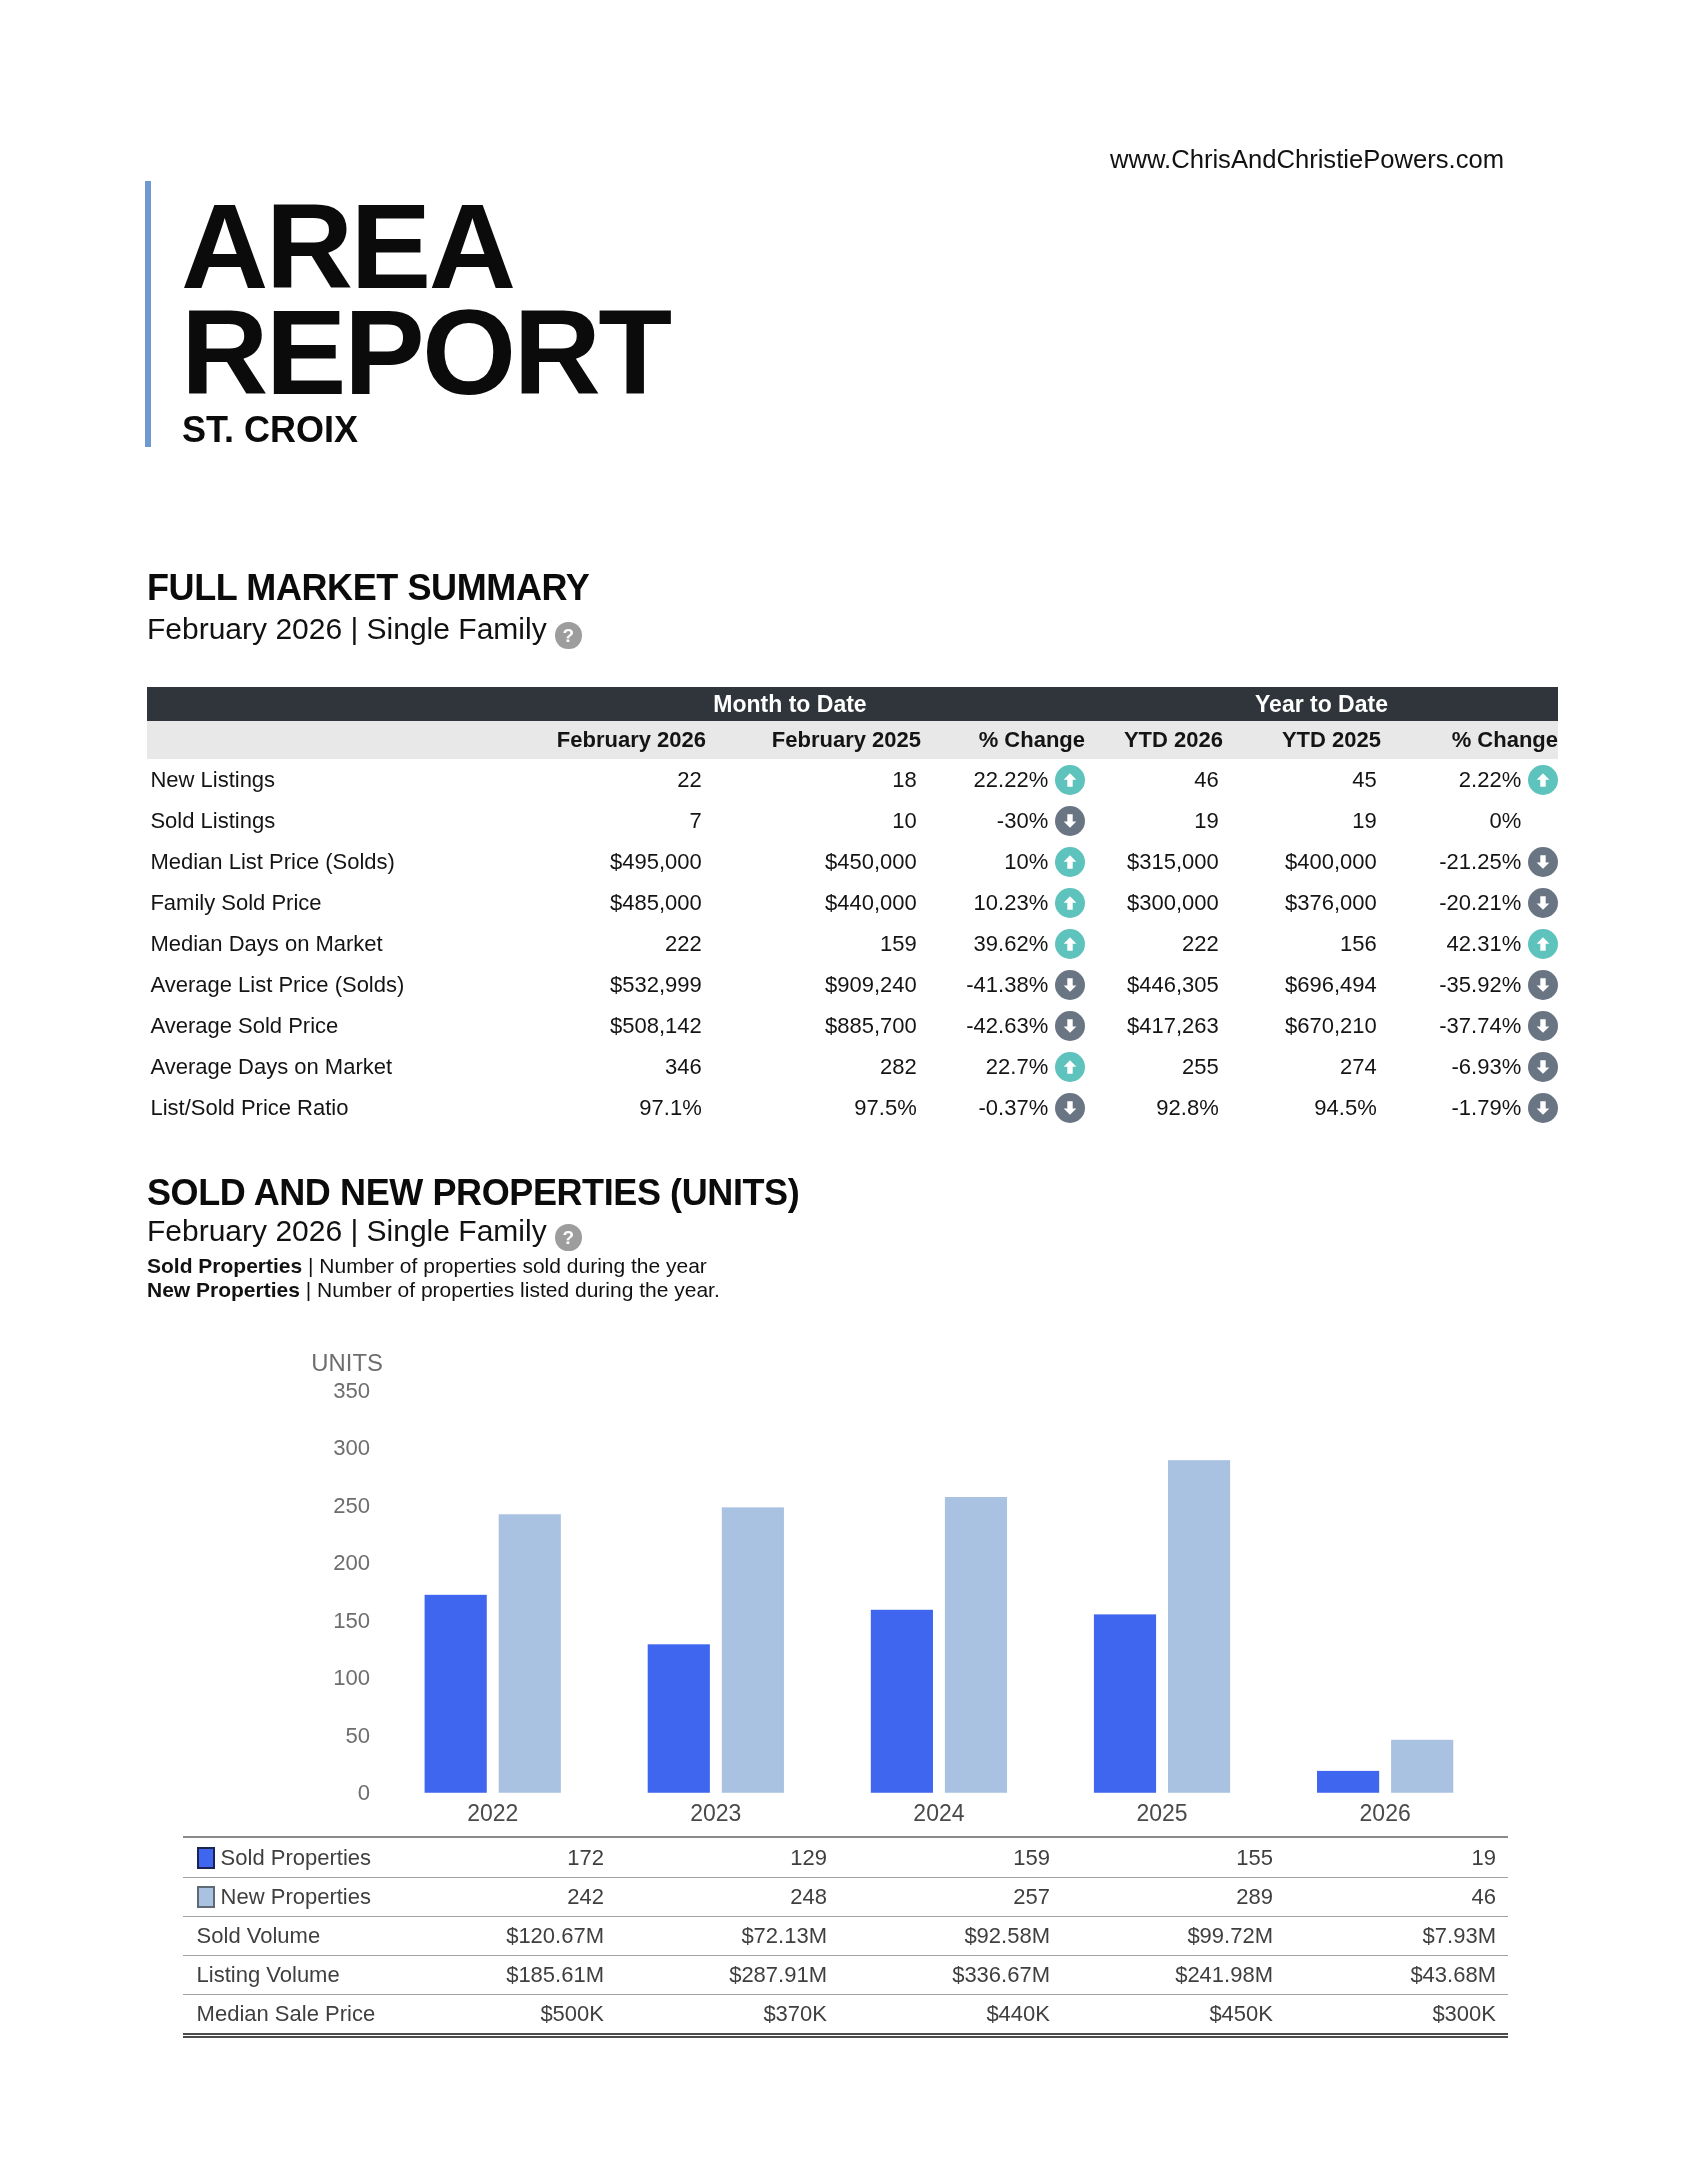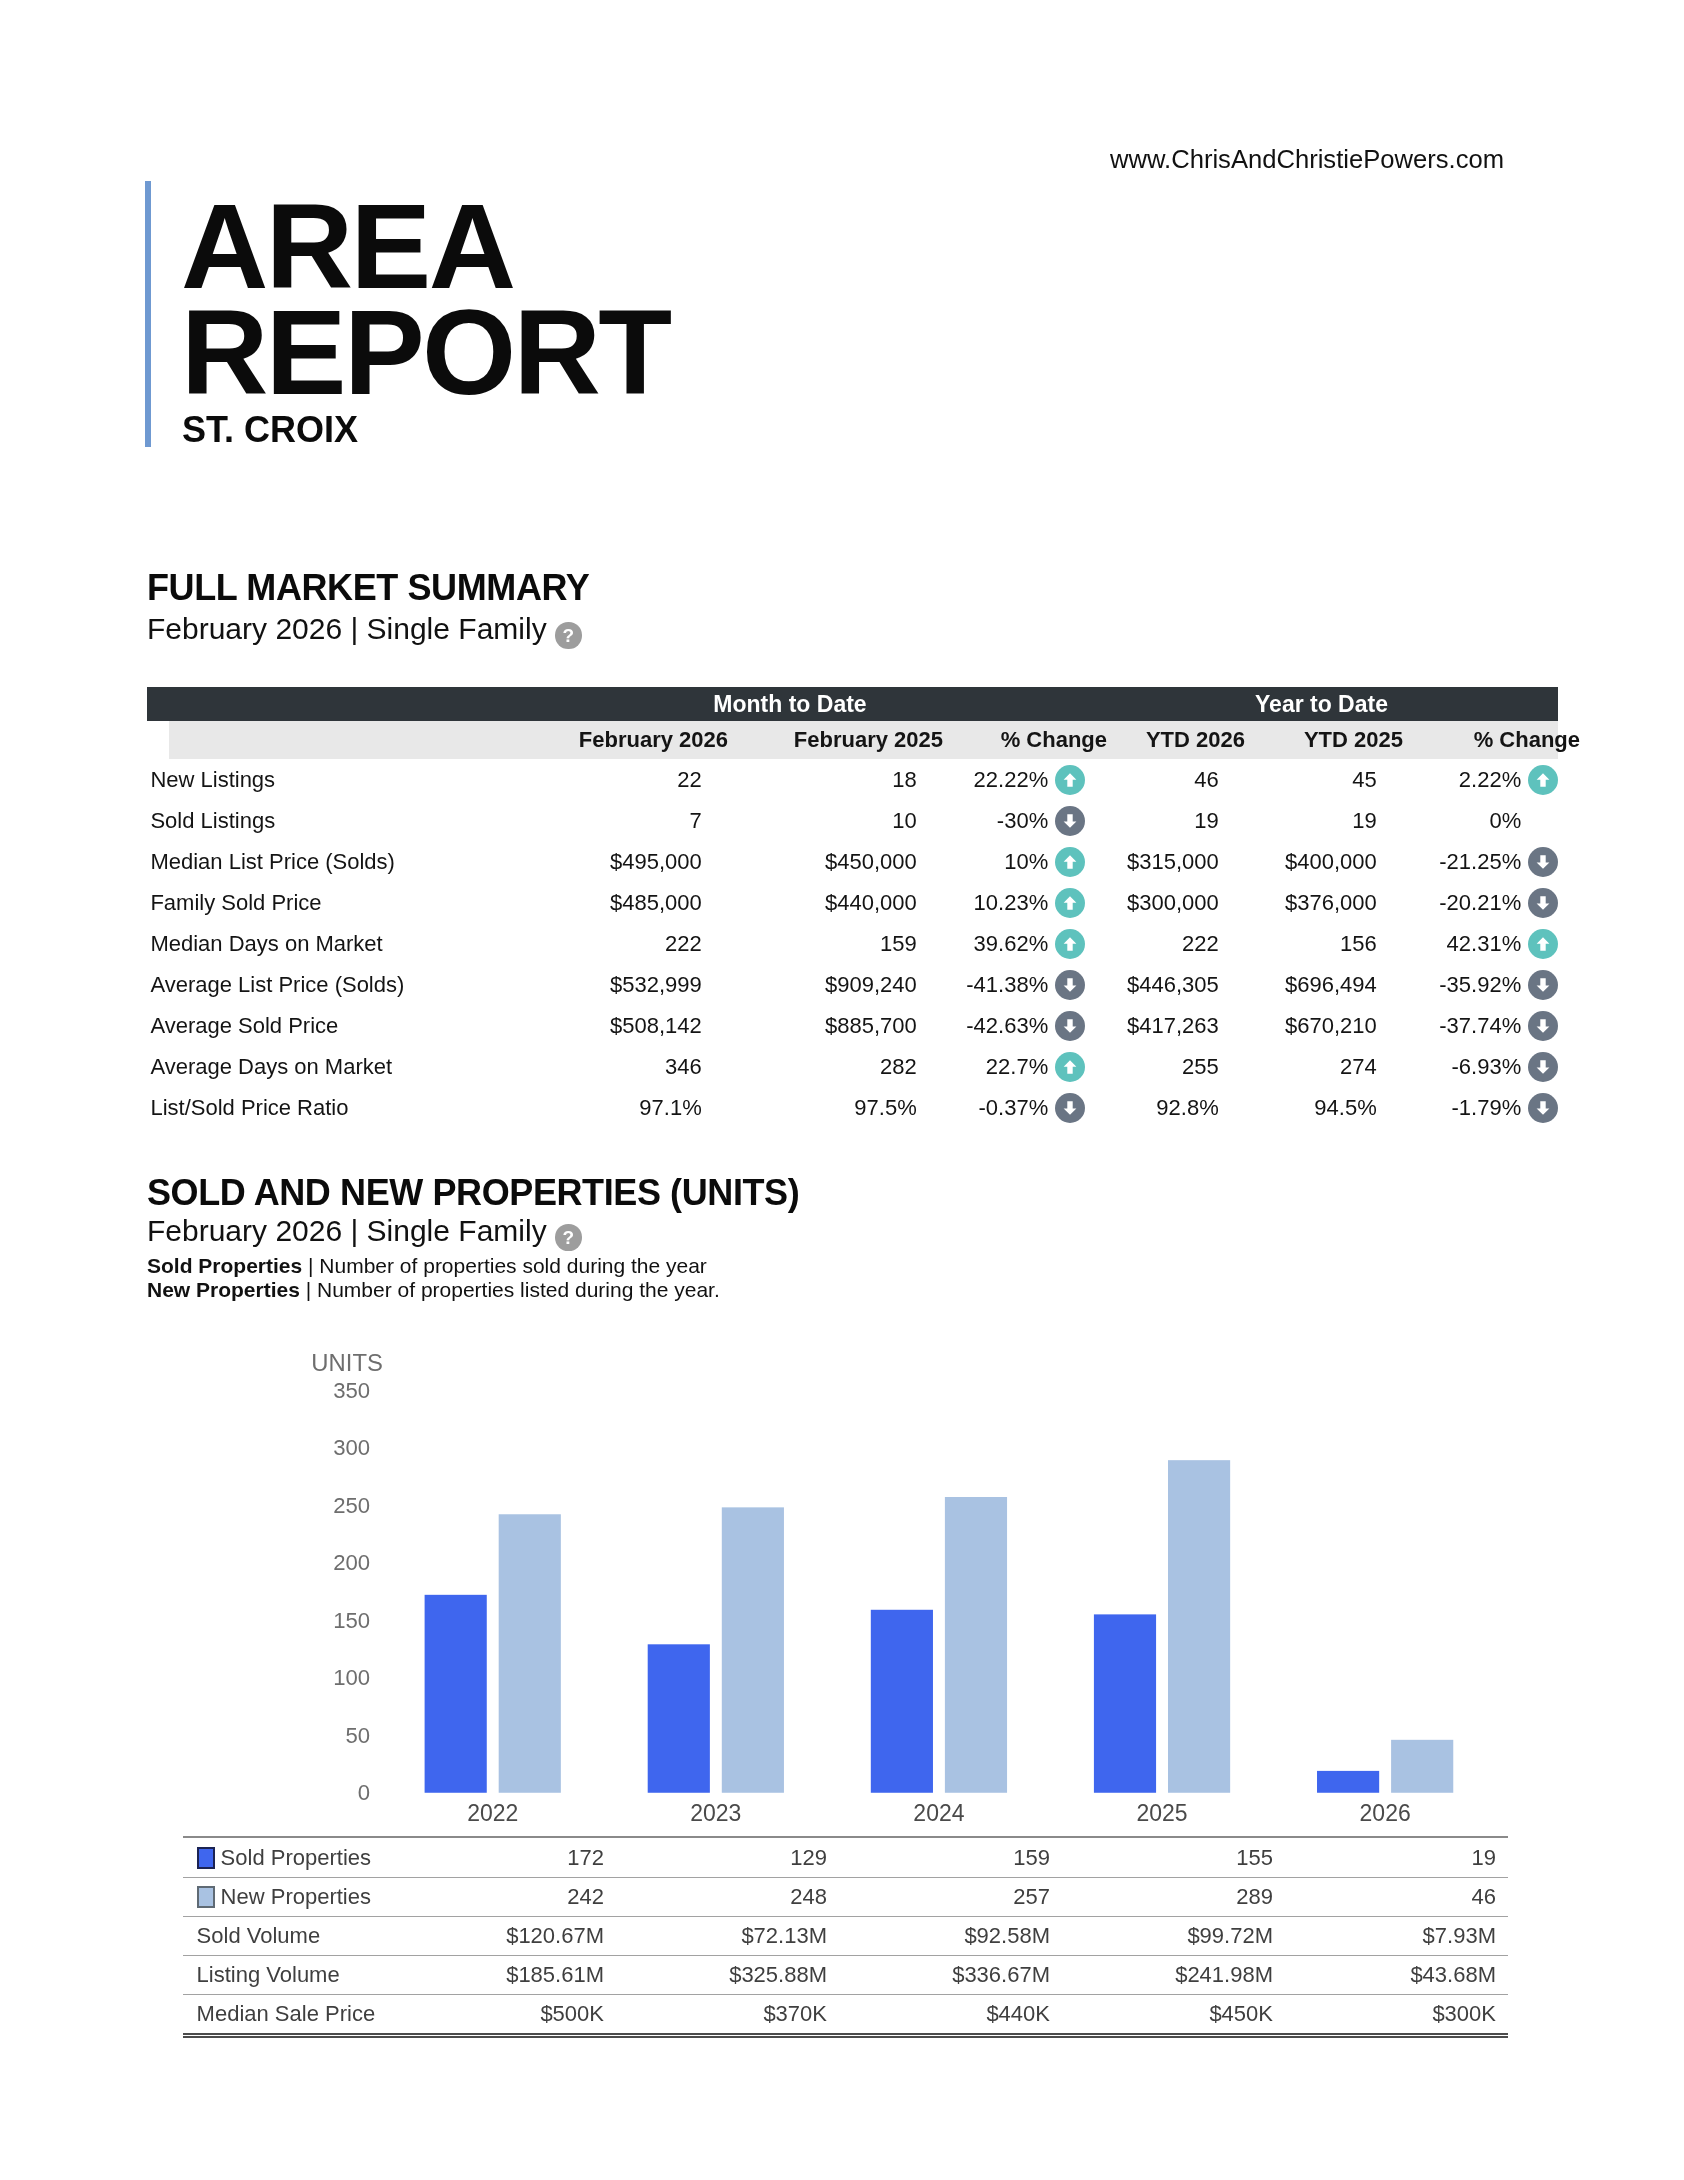--- a/index.html
+++ b/index.html
@@ -19,21 +19,21 @@
   .qmark { display:inline-flex; width:26.4px; height:26.4px; border-radius:50%; background:#9d9d9d; color:#fff;
            font-size:19px; font-weight:bold; align-items:center; justify-content:center; vertical-align:-2.6px; margin-left:8.5px; }
   .sec-desc { position:absolute; left:147px; font-size:21px; line-height:24px; color:#111; }
 
   
   .summary-table { position:absolute; left:147px; top:687px; width:1411px; }
   .grid7 { display:grid; grid-template-columns:348px 211px 215px 164px 138px 158px 177px; }
   .group-header { display:grid; grid-template-columns:348px 590px 473px; height:34px; background:#2f353a;
                   color:#fff; font-weight:bold; font-size:23px; align-items:center; }
   .group-header .gh { text-align:center; }
-  .sub-header { height:38px; background:#e8e8e8; font-weight:bold; font-size:22px; align-items:center;margin-left:22px; }
+  .sub-header { height:38px; background:#e8e8e8; font-weight:bold; font-size:22px; align-items:center; }
   .sub-header .cell { text-align:right; }
   .summary-row { height:41px; font-size:22px; align-items:center; }
   .cell-label { text-align:left; padding-left:3.4px; }
   .cell-num { text-align:right; padding-right:4.3px; }
   .cell-pct { display:flex; justify-content:flex-end; align-items:center; }
   .badge { display:inline-flex; width:30px; height:30px; border-radius:50%; margin-left:6.8px;
            align-items:center; justify-content:center; flex-shrink:0; }
   .badge svg { width:18px; height:18px; }
   .badge.hidden-badge { visibility:hidden; }
 
@@ -358,21 +358,21 @@
         <div class="bt-val">$72.13M</div>
         <div class="bt-val">$92.58M</div>
         <div class="bt-val">$99.72M</div>
         <div class="bt-val">$7.93M</div>
       </div>
       <div class="bt-row">
         <div class="bt-label">
           <span>Listing Volume</span>
         </div>
         <div class="bt-val">$185.61M</div>
-        <div class="bt-val">$325.88M</div>
+        <div class="bt-val">$287.91M</div>
         <div class="bt-val">$336.67M</div>
         <div class="bt-val">$241.98M</div>
         <div class="bt-val">$43.68M</div>
       </div>
       <div class="bt-row">
         <div class="bt-label">
           <span>Median Sale Price</span>
         </div>
         <div class="bt-val">$500K</div>
         <div class="bt-val">$370K</div>

